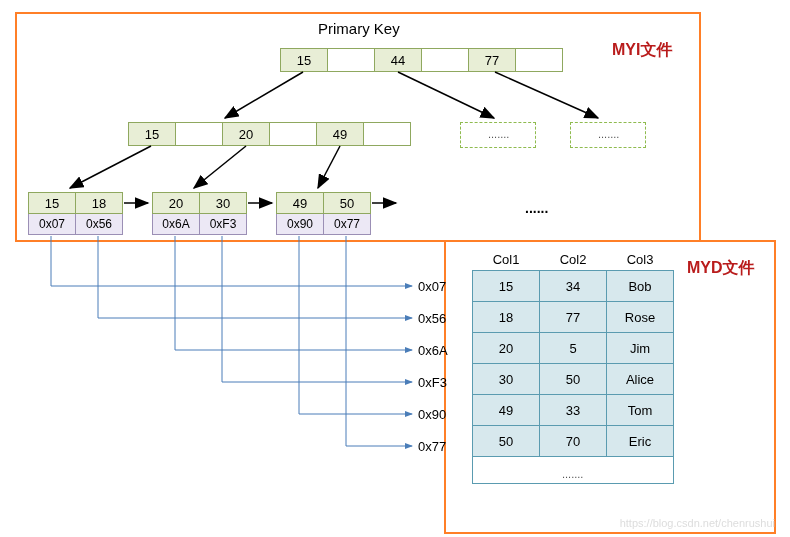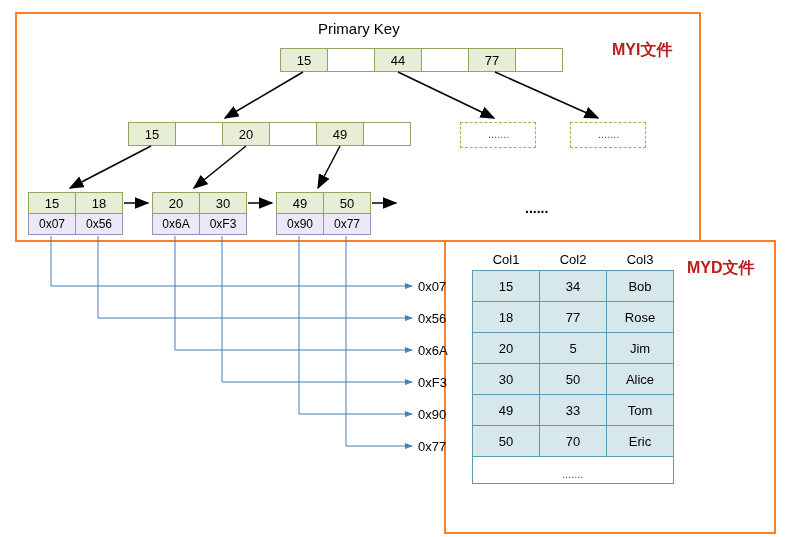--- a/index.html
+++ b/index.html
@@ -172,13 +172,14 @@
 <line x1="372" y1="203" x2="396" y2="203" stroke="#000" stroke-width="1.5" marker-end="url(#ah)"></line>
 
 <path d="M 51 236 L 51 286 L 412 286" stroke="#4a7db8" fill="none" stroke-width="1" marker-end="url(#ab)"></path>
 <path d="M 98 236 L 98 318 L 412 318" stroke="#4a7db8" fill="none" stroke-width="1" marker-end="url(#ab)"></path>
 <path d="M 175 236 L 175 350 L 412 350" stroke="#4a7db8" fill="none" stroke-width="1" marker-end="url(#ab)"></path>
 <path d="M 222 236 L 222 382 L 412 382" stroke="#4a7db8" fill="none" stroke-width="1" marker-end="url(#ab)"></path>
 <path d="M 299 236 L 299 414 L 412 414" stroke="#4a7db8" fill="none" stroke-width="1" marker-end="url(#ab)"></path>
 <path d="M 346 236 L 346 446 L 412 446" stroke="#4a7db8" fill="none" stroke-width="1" marker-end="url(#ab)"></path>
 </svg>
 
+<div class="watermark">https://blog.csdn.net/chenrushui</div>
 </div>
 
 </body></html>

